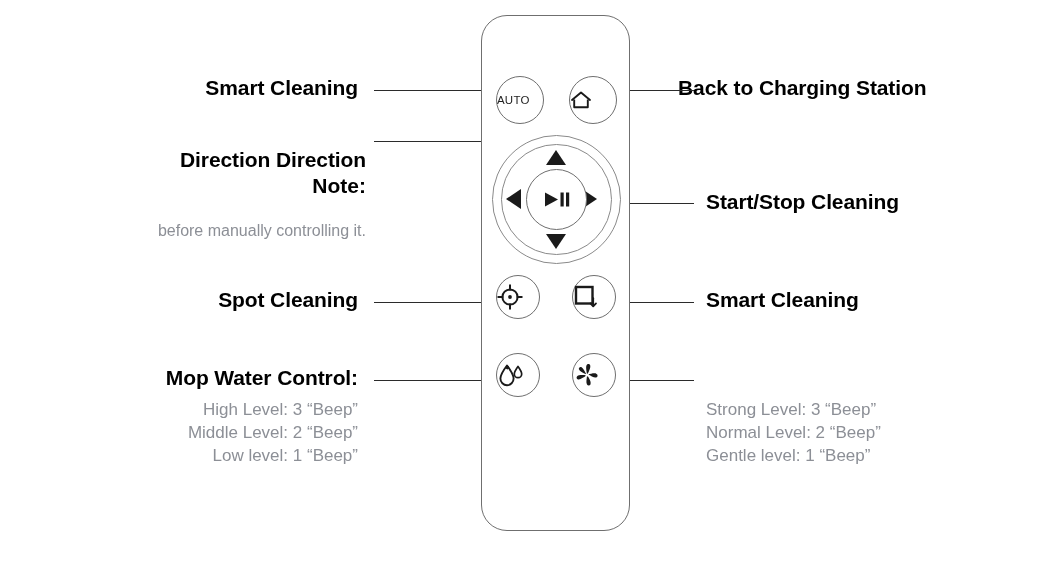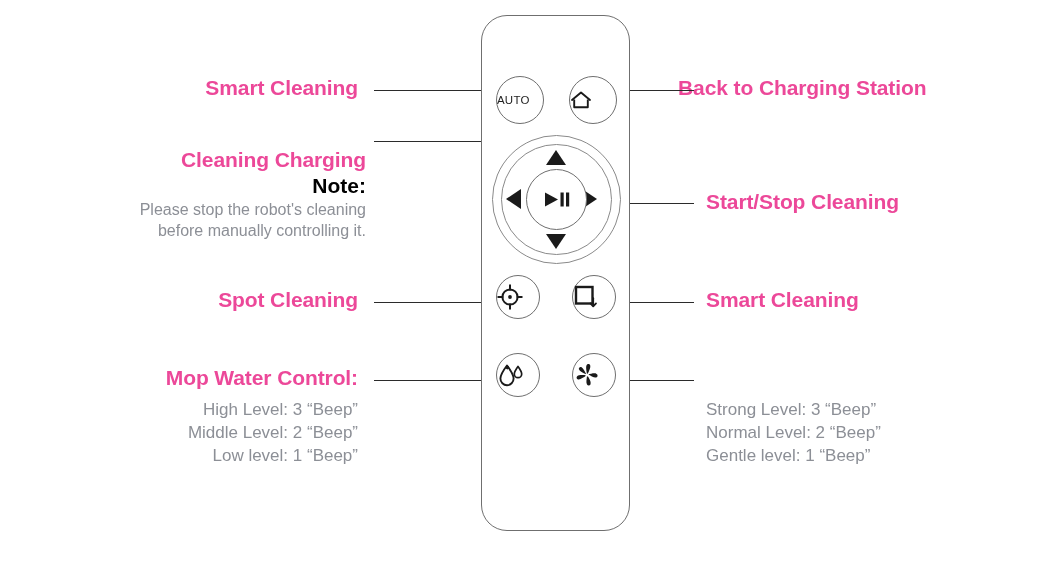--- a/index.html
+++ b/index.html
@@ -14,21 +14,21 @@
     position: relative;
     width: 1039px;
     height: 561px;
     background: #ffffff;
     overflow: hidden;
   }
 
   
   .lbl {
     position: absolute;
-    color: #ec4899;
+    color: #000000;
     line-height: 1.18;
     white-space: nowrap;
   }
   .lbl.bold {
     font-weight: bold;
     font-size: 21px;
     letter-spacing: -0.1px;
   }
   .lbl.sub {
     font-weight: normal;
@@ -147,24 +147,23 @@
   }
   svg { display: block; }
 </style>
 </head>
 <body>
 
 <div id="page">
 
   <div class="lbl bold align-right" style="right:681px; top:76px;">Smart Cleaning</div>
 
-  <div class="lbl bold align-right" style="right:673px; top:148px;">Cleaning Charging</div>
+  <div class="lbl bold align-right" style="right:673px; top:148px;">Direction Direction</div>
 
   <div class="note-head" style="right:673px; top:174px;">Note:</div>
-  <div class="note-body" style="right:673px; top:200px;">Please stop the robot's cleaning</div>
   <div class="note-body" style="right:673px; top:221px;">before manually controlling it.</div>
 
   <div class="lbl bold align-right" style="right:681px; top:288px;">Spot Cleaning</div>
 
   <div class="lbl bold align-right" style="right:681px; top:366px;">Mop Water Control:</div>
   <div class="lbl sub align-right" style="right:681px; top:400px;">High Level: 3 “Beep”</div>
   <div class="lbl sub align-right" style="right:681px; top:423px;">Middle Level: 2 “Beep”</div>
   <div class="lbl sub align-right" style="right:681px; top:446px;">Low level: 1 “Beep”</div>
 
   <div class="lbl bold align-left" style="left:678px; top:76px;">Back to Charging Station</div>

